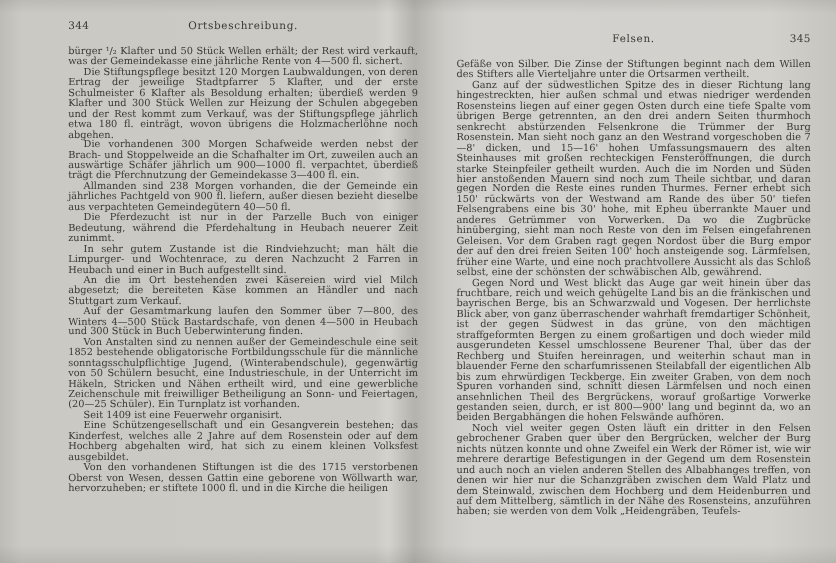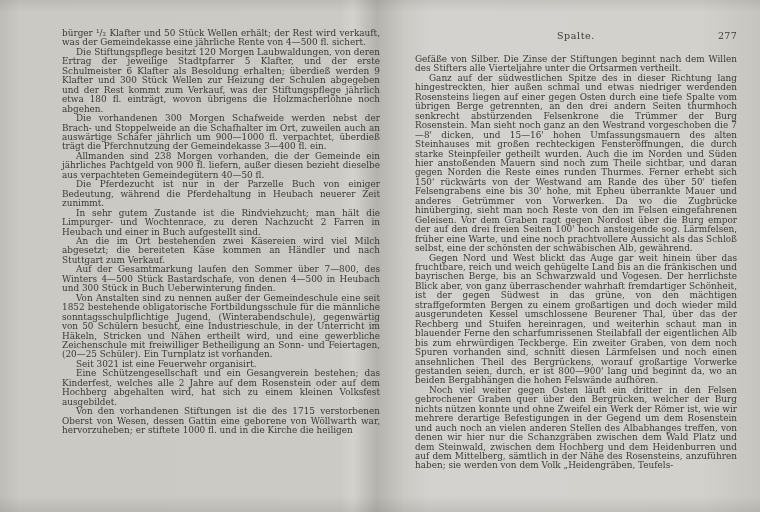--- a/index.html
+++ b/index.html
@@ -29,40 +29,44 @@
     background:linear-gradient(90deg, rgba(80,80,75,0) 0, rgba(80,80,75,0.10) 45%, rgba(80,80,75,0) 100%);
     pointer-events:none;
   }
 </style>
 </head>
 <body>
 
 <div class="scan">
 
   <div class="page page-left">
+    <div class="page-header">
+      <span class="pagenum pagenum-left">344</span>
+      <div class="running-title">Ortsbeschreibung.</div>
+    </div>
     <div class="page-body">
         <p>bürger ¹/₂ Klafter und 50 Stück Wellen erhält; der Rest wird verkauft, was der Gemeindekasse eine jährliche Rente von 4—500 fl. sichert.</p>
         <p>Die Stiftungspflege besitzt 120 Morgen Laubwaldungen, von deren Ertrag der jeweilige Stadtpfarrer 5 Klafter, und der erste Schulmeister 6 Klafter als Besoldung erhalten; überdieß werden 9 Klafter und 300 Stück Wellen zur Heizung der Schulen abgegeben und der Rest kommt zum Verkauf, was der Stiftungspflege jährlich etwa 180 fl. einträgt, wovon übrigens die Holzmacherlöhne noch abgehen.</p>
         <p>Die vorhandenen 300 Morgen Schafweide werden nebst der Brach- und Stoppelweide an die Schafhalter im Ort, zuweilen auch an auswärtige Schäfer jährlich um 900—1000 fl. verpachtet, überdieß trägt die Pferchnutzung der Gemeindekasse 3—400 fl. ein.</p>
         <p>Allmanden sind 238 Morgen vorhanden, die der Gemeinde ein jährliches Pachtgeld von 900 fl. liefern, außer diesen bezieht dieselbe aus verpachteten Gemeindegütern 40—50 fl.</p>
         <p>Die Pferdezucht ist nur in der Parzelle Buch von einiger Bedeutung, während die Pferdehaltung in Heubach neuerer Zeit zunimmt.</p>
         <p>In sehr gutem Zustande ist die Rindviehzucht; man hält die Limpurger- und Wochtenrace, zu deren Nachzucht 2 Farren in Heubach und einer in Buch aufgestellt sind.</p>
         <p>An die im Ort bestehenden zwei Käsereien wird viel Milch abgesetzt; die bereiteten Käse kommen an Händler und nach Stuttgart zum Verkauf.</p>
         <p>Auf der Gesamtmarkung laufen den Sommer über 7—800, des Winters 4—500 Stück Bastardschafe, von denen 4—500 in Heubach und 300 Stück in Buch Ueberwinterung finden.</p>
         <p>Von Anstalten sind zu nennen außer der Gemeindeschule eine seit 1852 bestehende obligatorische Fortbildungsschule für die männliche sonntagsschulpflichtige Jugend, (Winterabendschule), gegenwärtig von 50 Schülern besucht, eine Industrieschule, in der Unterricht im Häkeln, Stricken und Nähen ertheilt wird, und eine gewerbliche Zeichenschule mit freiwilliger Betheiligung an Sonn- und Feiertagen, (20—25 Schüler). Ein Turnplatz ist vorhanden.</p>
-        <p>Seit 3021 ist eine Feuerwehr organisirt.</p>
+        <p>Seit 1409 ist eine Feuerwehr organisirt.</p>
         <p>Eine Schützengesellschaft und ein Gesangverein bestehen; das Kinderfest, welches alle 2 Jahre auf dem Rosenstein oder auf dem Hochberg abgehalten wird, hat sich zu einem kleinen Volksfest ausgebildet.</p>
         <p>Von den vorhandenen Stiftungen ist die des 1715 verstorbenen Oberst von Wesen, dessen Gattin eine geborene von Wöllwarth war, hervorzuheben; er stiftete 1000 fl. und in die Kirche die heiligen</p>
       </div>
   </div>
 
   <div class="page page-right">
     <div class="page-header">
-      <div class="running-title">Spalte.</div>
-      <span class="pagenum pagenum-right">277</span>
+      <div class="running-title">Felsen.</div>
+      <span class="pagenum pagenum-right">345</span>
     </div>
     <div class="page-body">
         <p>Gefäße von Silber. Die Zinse der Stiftungen beginnt nach dem Willen des Stifters alle Vierteljahre unter die Ortsarmen vertheilt.</p>
         <p>Ganz auf der südwestlichen Spitze des in dieser Richtung lang hingestreckten, hier außen schmal und etwas niedriger werdenden Rosensteins liegen auf einer gegen Osten durch eine tiefe Spalte vom übrigen Berge getrennten, an den drei andern Seiten thurmhoch senkrecht abstürzenden Felsenkrone die Trümmer der Burg Rosenstein. Man sieht noch ganz an den Westrand vorgeschoben die 7—8' dicken, und 15—16' hohen Umfassungsmauern des alten Steinhauses mit großen rechteckigen Fensteröffnungen, die durch starke Steinpfeiler getheilt wurden. Auch die im Norden und Süden hier anstoßenden Mauern sind noch zum Theile sichtbar, und daran gegen Norden die Reste eines runden Thurmes. Ferner erhebt sich 150' rückwärts von der Westwand am Rande des über 50' tiefen Felsengrabens eine bis 30' hohe, mit Epheu überrankte Mauer und anderes Getrümmer von Vorwerken. Da wo die Zugbrücke hinüberging, sieht man noch Reste von den im Felsen eingefahrenen Geleisen. Vor dem Graben ragt gegen Nordost über die Burg empor der auf den drei freien Seiten 100' hoch ansteigende sog. Lärmfelsen, früher eine Warte, und eine noch prachtvollere Aussicht als das Schloß selbst, eine der schönsten der schwäbischen Alb, gewährend.</p>
         <p>Gegen Nord und West blickt das Auge gar weit hinein über das fruchtbare, reich und weich gehügelte Land bis an die fränkischen und bayrischen Berge, bis an Schwarzwald und Vogesen. Der herrlichste Blick aber, von ganz überraschender wahrhaft fremdartiger Schönheit, ist der gegen Südwest in das grüne, von den mächtigen straffgeformten Bergen zu einem großartigen und doch wieder mild ausgerundeten Kessel umschlossene Beurener Thal, über das der Rechberg und Stuifen hereinragen, und weiterhin schaut man in blauender Ferne den scharfumrissenen Steilabfall der eigentlichen Alb bis zum ehrwürdigen Teckberge. Ein zweiter Graben, von dem noch Spuren vorhanden sind, schnitt diesen Lärmfelsen und noch einen ansehnlichen Theil des Bergrückens, worauf großartige Vorwerke gestanden seien, durch, er ist 800—900' lang und beginnt da, wo an beiden Bergabhängen die hohen Felswände aufhören.</p>
         <p>Noch viel weiter gegen Osten läuft ein dritter in den Felsen gebrochener Graben quer über den Bergrücken, welcher der Burg nichts nützen konnte und ohne Zweifel ein Werk der Römer ist, wie wir mehrere derartige Befestigungen in der Gegend um dem Rosenstein und auch noch an vielen anderen Stellen des Albabhanges treffen, von denen wir hier nur die Schanzgräben zwischen dem Wald Platz und dem Steinwald, zwischen dem Hochberg und dem Heidenburren und auf dem Mittelberg, sämtlich in der Nähe des Rosensteins, anzuführen haben; sie werden von dem Volk „Heidengräben, Teufels-</p>
       </div>
   </div>
 
   <div class="gutter-shadow"></div>

